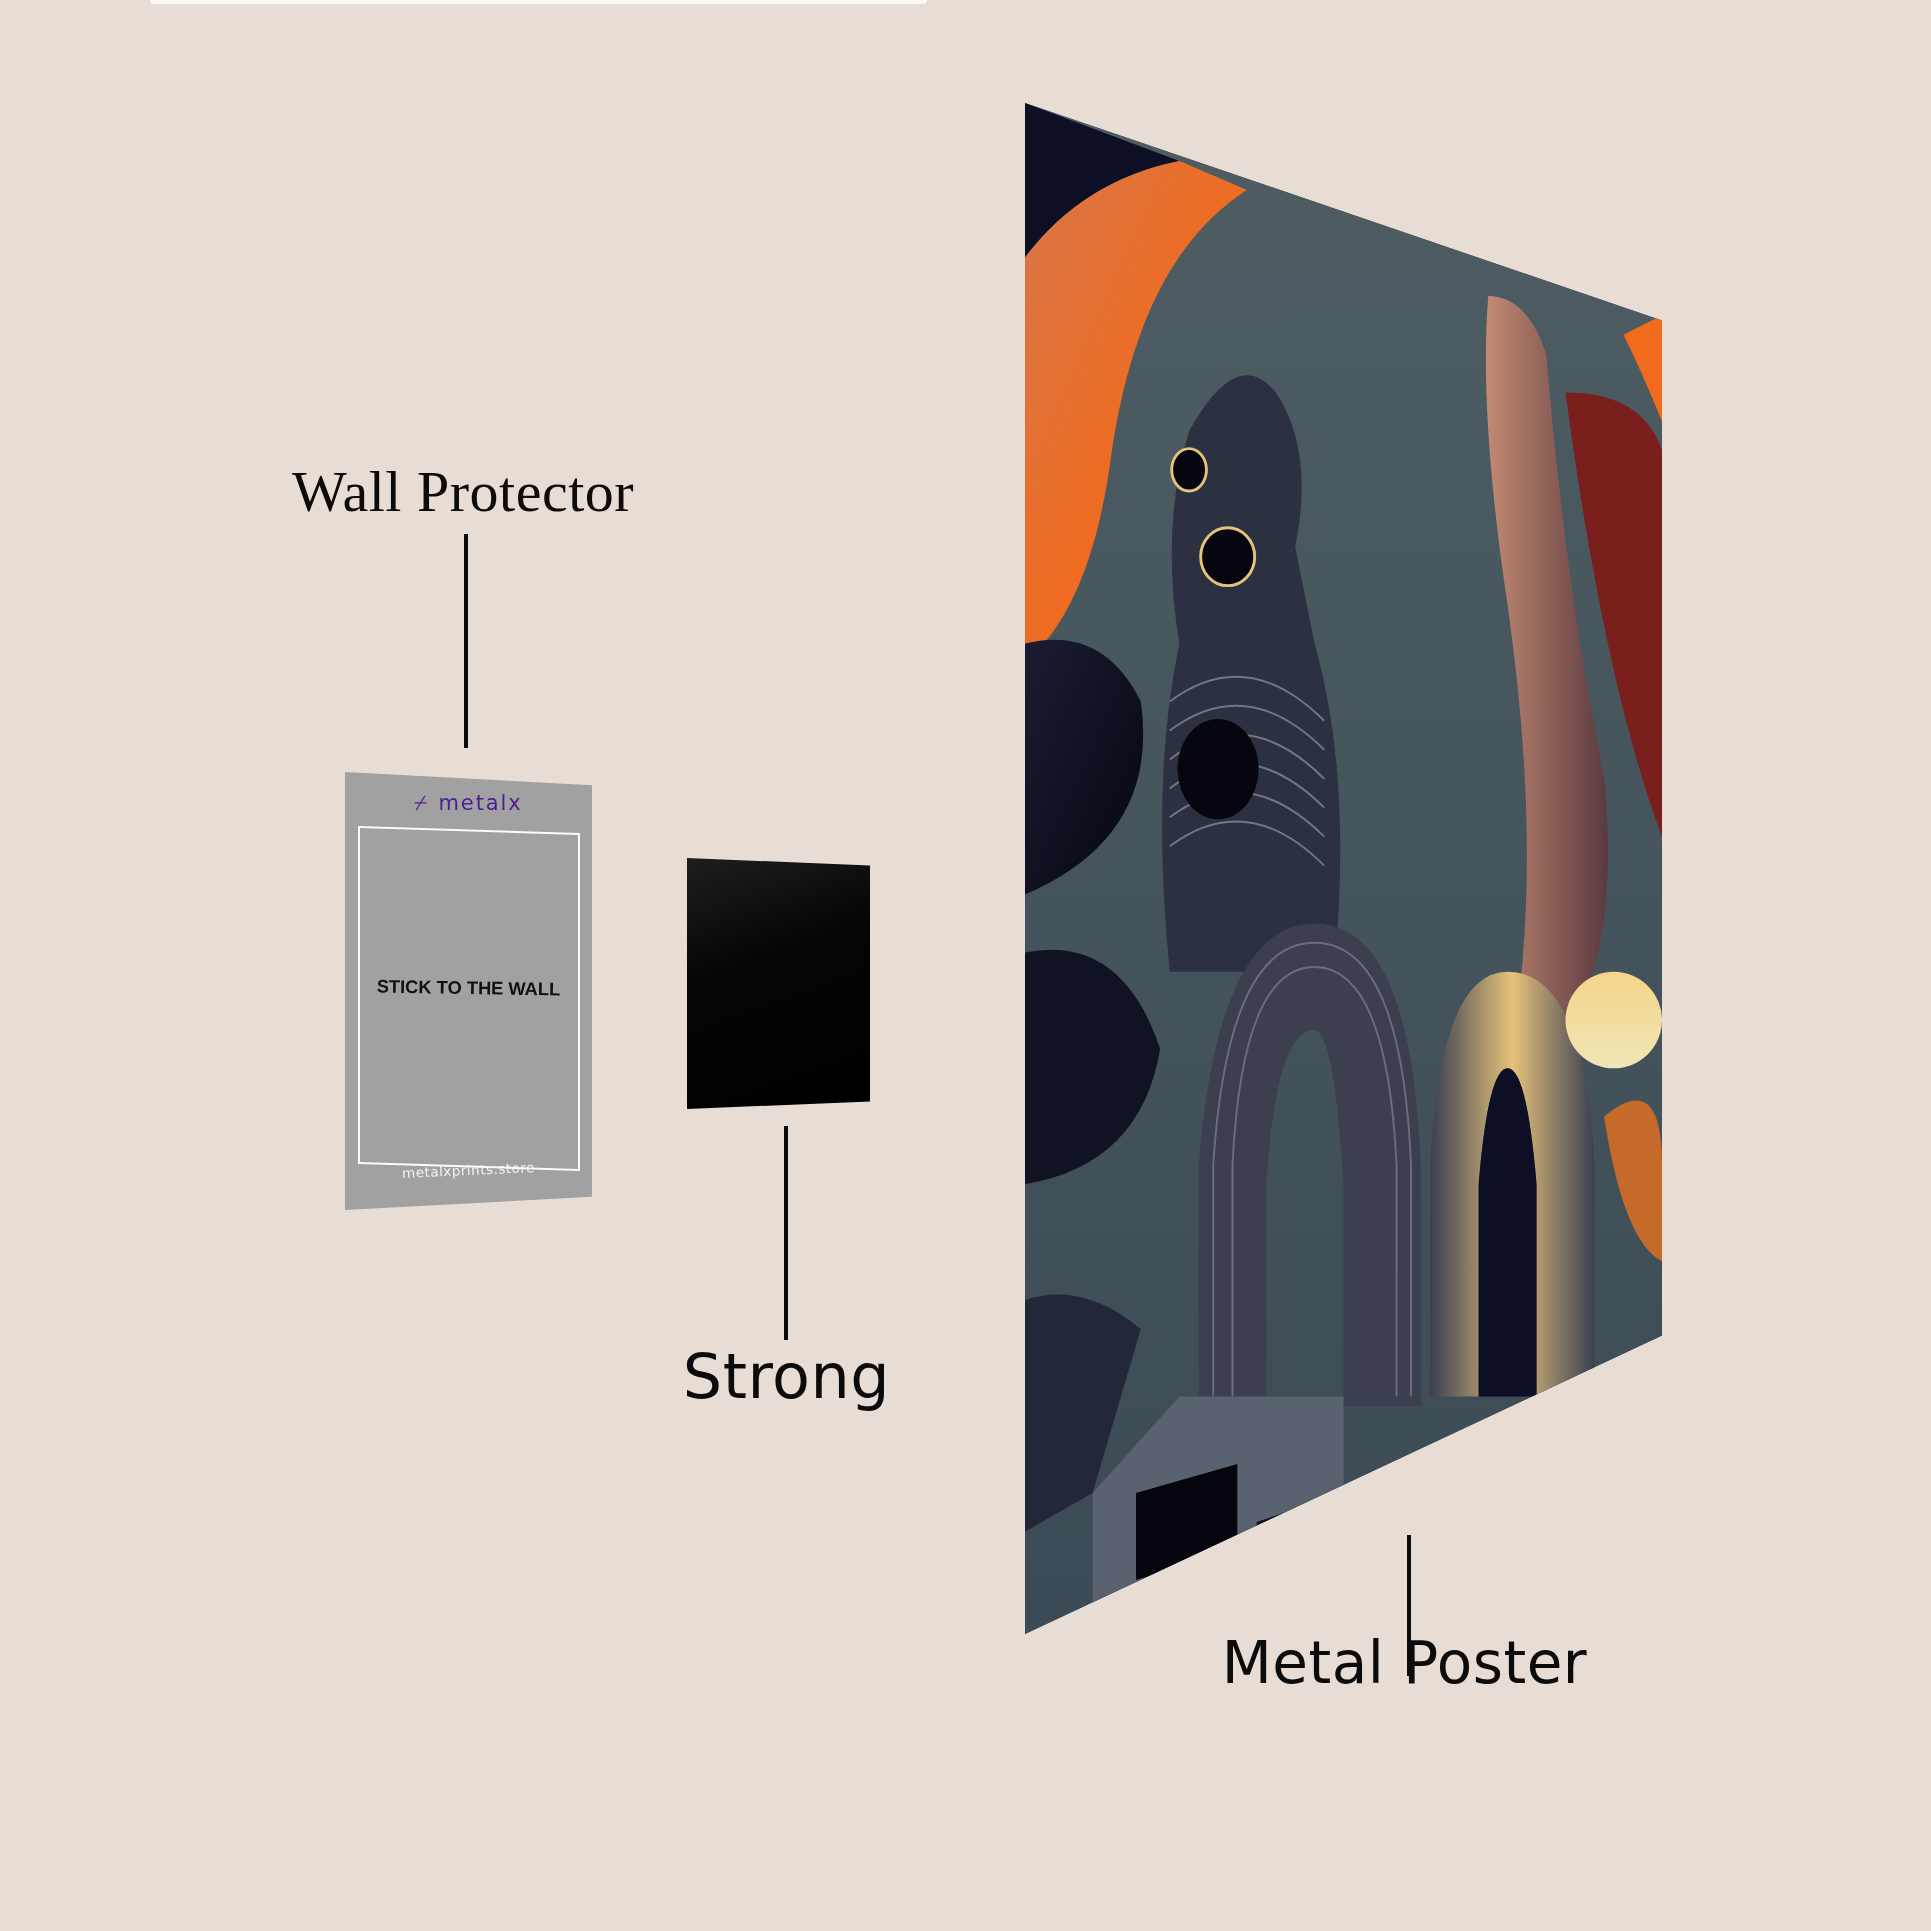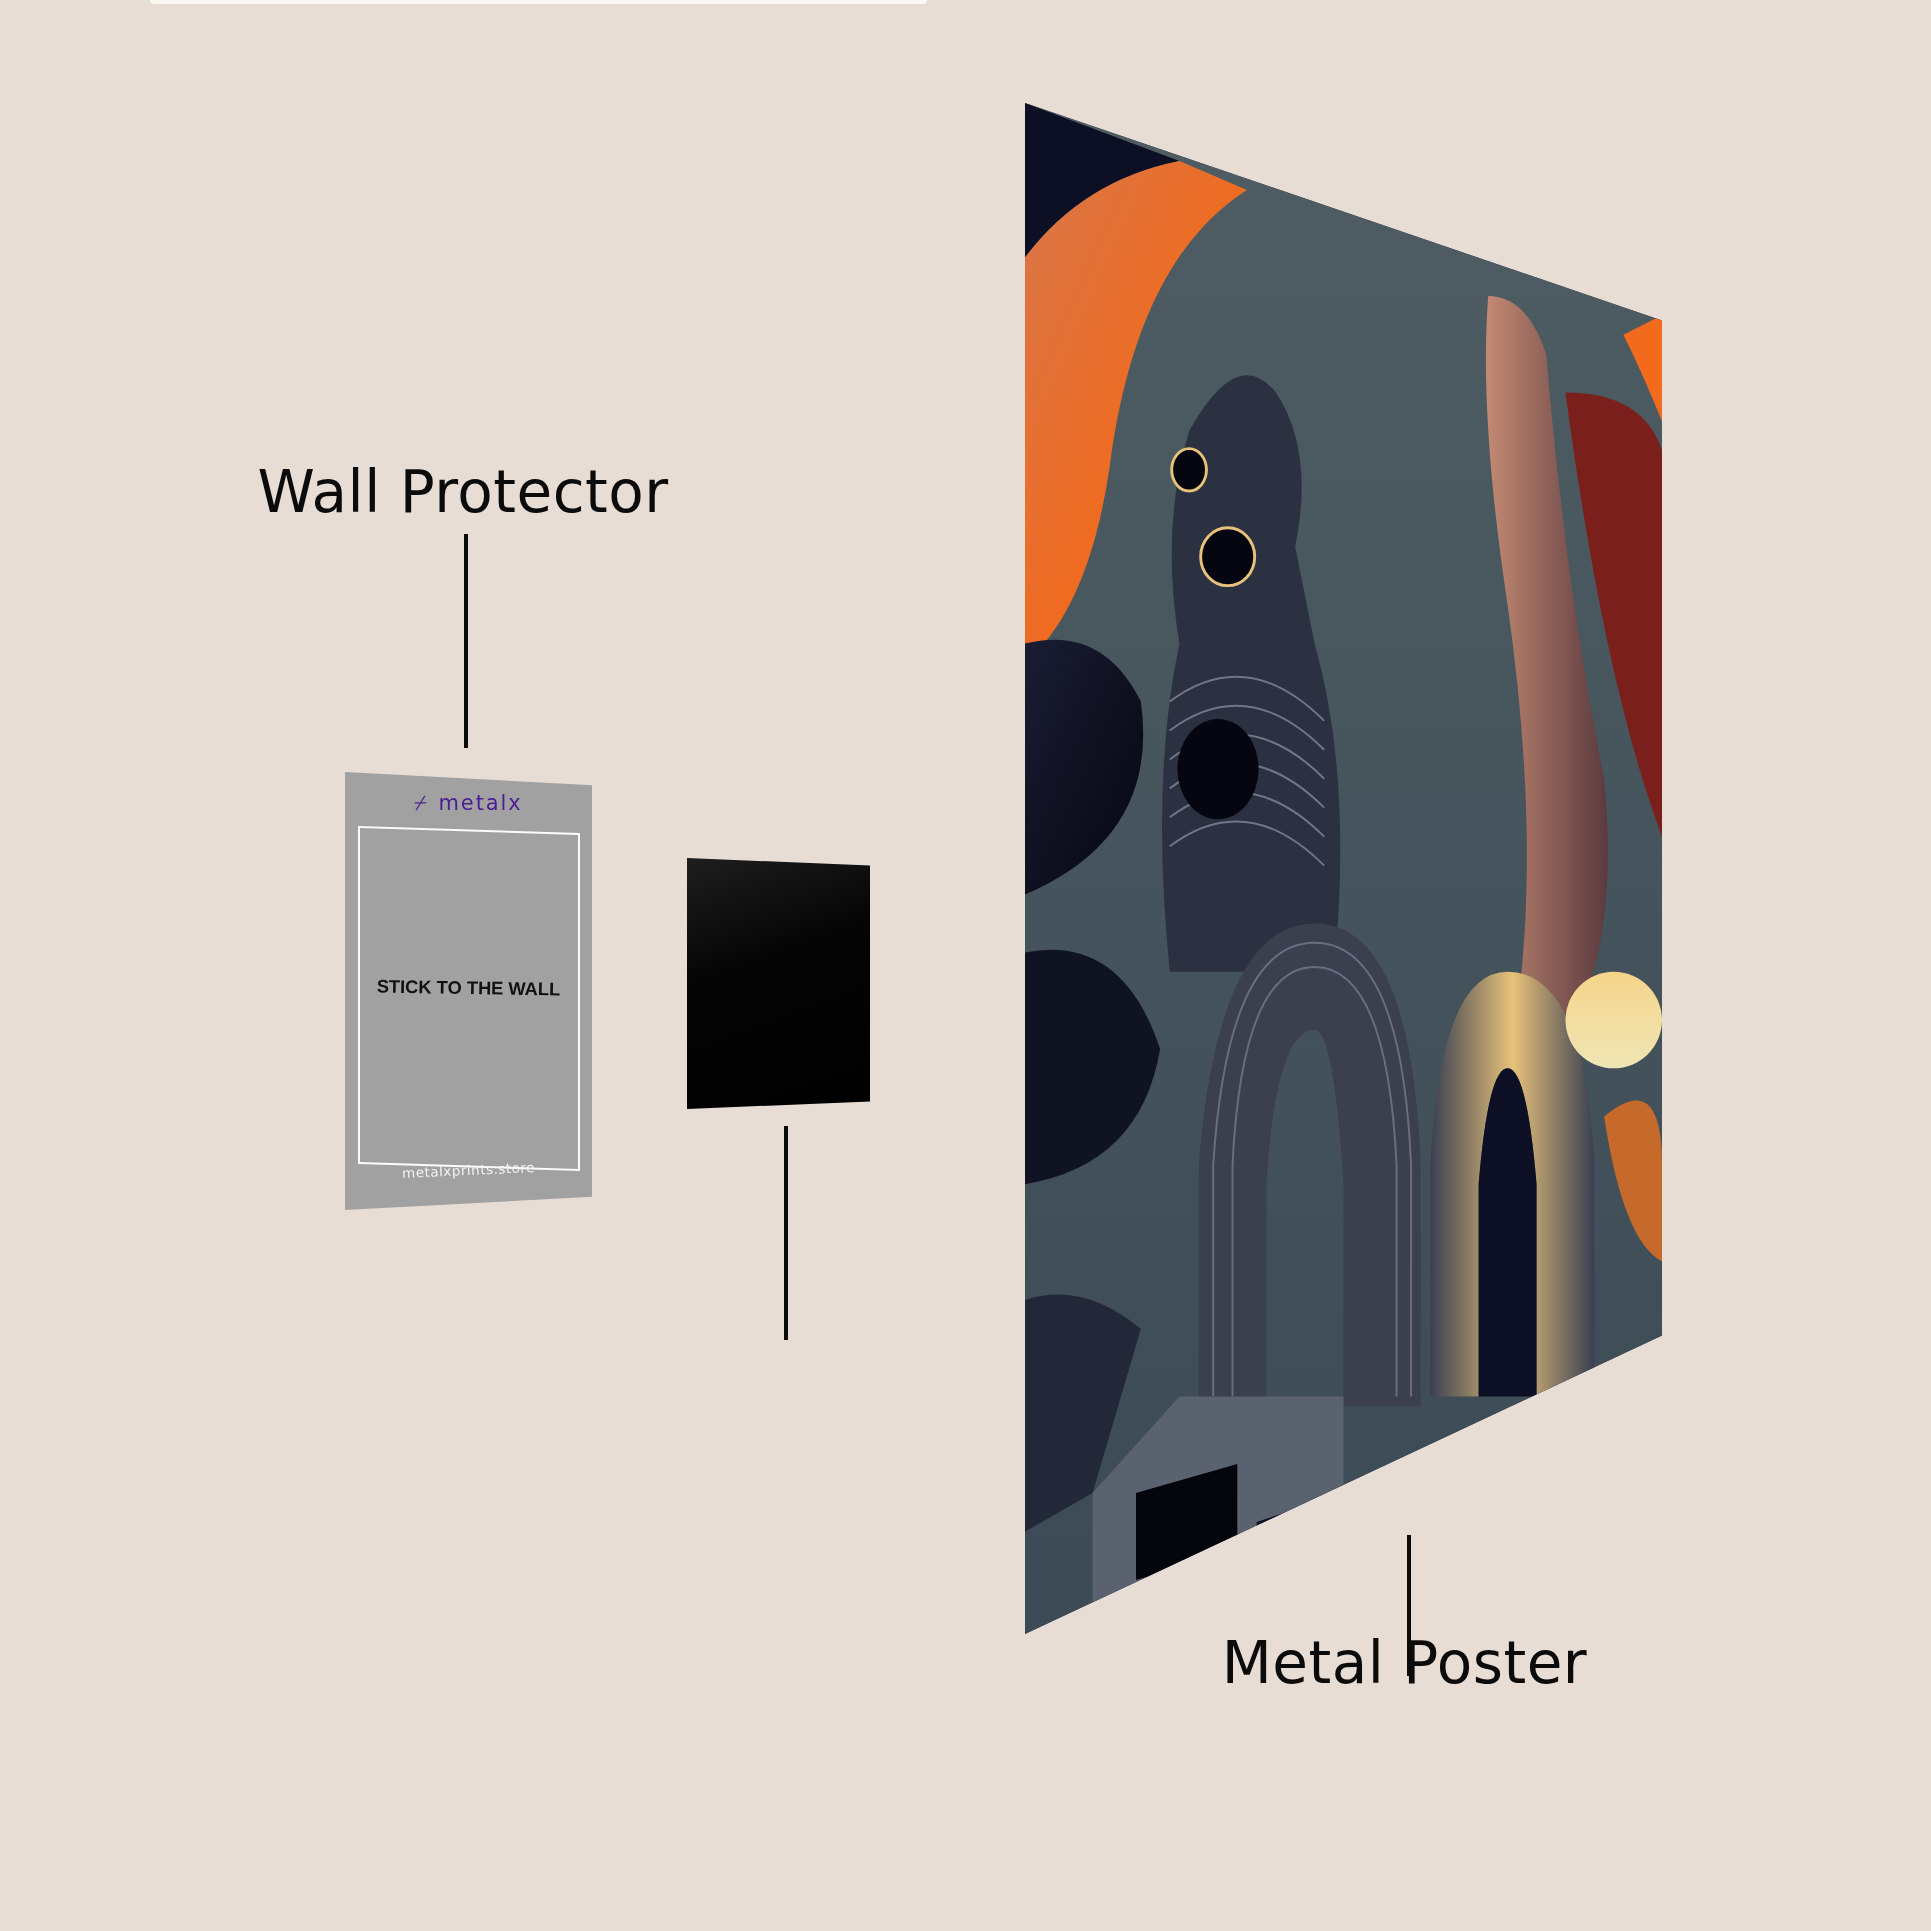--- a/index.html
+++ b/index.html
@@ -10,21 +10,21 @@
     }
     .top-strip {
       position: absolute; left: 150px; top: 0; width: 777px; height: 3.9px;
       background: #fbf7f2; border-radius: 0 0 3.9px 3.9px;
     }
     .label {
       position: absolute; color: #0b0b0b; font-weight: 400;
       font-family: "DejaVu Sans", sans-serif; letter-spacing: 0.5px;
       line-height: 1.12; text-align: center; white-space: nowrap;
     }
-    .lbl-wall { left: 241px; top: 460px; width: 444px; font-size: 58px; }
+    .lbl-wall { left: 241px; top: 460px; width: 444px; font-size: 58px; font-family: Liberation Serif, serif; }
     .lbl-magnet { left: 637px; top: 1342px; width: 299px; font-size: 62px; }
     .lbl-poster { left: 1197px; top: 1631px; width: 415px; font-size: 58px; }
     .connector { position: absolute; width: 3.9px; background: #0b0b0b; }
     .con-wall { left: 464px; top: 534px; height: 214px; }
     .con-magnet { left: 784px; top: 1126px; height: 214px; }
     .con-poster { left: 1407px; top: 1535px; height: 141px; }
 
     
     .protector {
       position: absolute; left: 345px; top: 772px; width: 247px; height: 438px;
@@ -80,20 +80,21 @@
     <span class="mark">⌿</span><span>metalx</span>
   </div>
   <div class="frame"></div>
   <div class="stick">STICK TO THE WALL</div>
   <div class="site">metalxprints.store</div>
 </div>
 
 <div class="magnet"></div>
 <div class="connector con-magnet"></div>
 <div class="label lbl-magnet">
+  <div>Strong</div>
 </div>
 
 <div class="poster">
   <svg viewBox="0 0 660 1586" preserveAspectRatio="none">
     <defs>
       <linearGradient id="gOrange" x1="0" y1="0" x2="1" y2="1">
         <stop offset="0" stop-color="#d8764a"></stop>
         <stop offset="0.6" stop-color="#f26a1b"></stop>
         <stop offset="1" stop-color="#c85a2a"></stop>
       </linearGradient>

